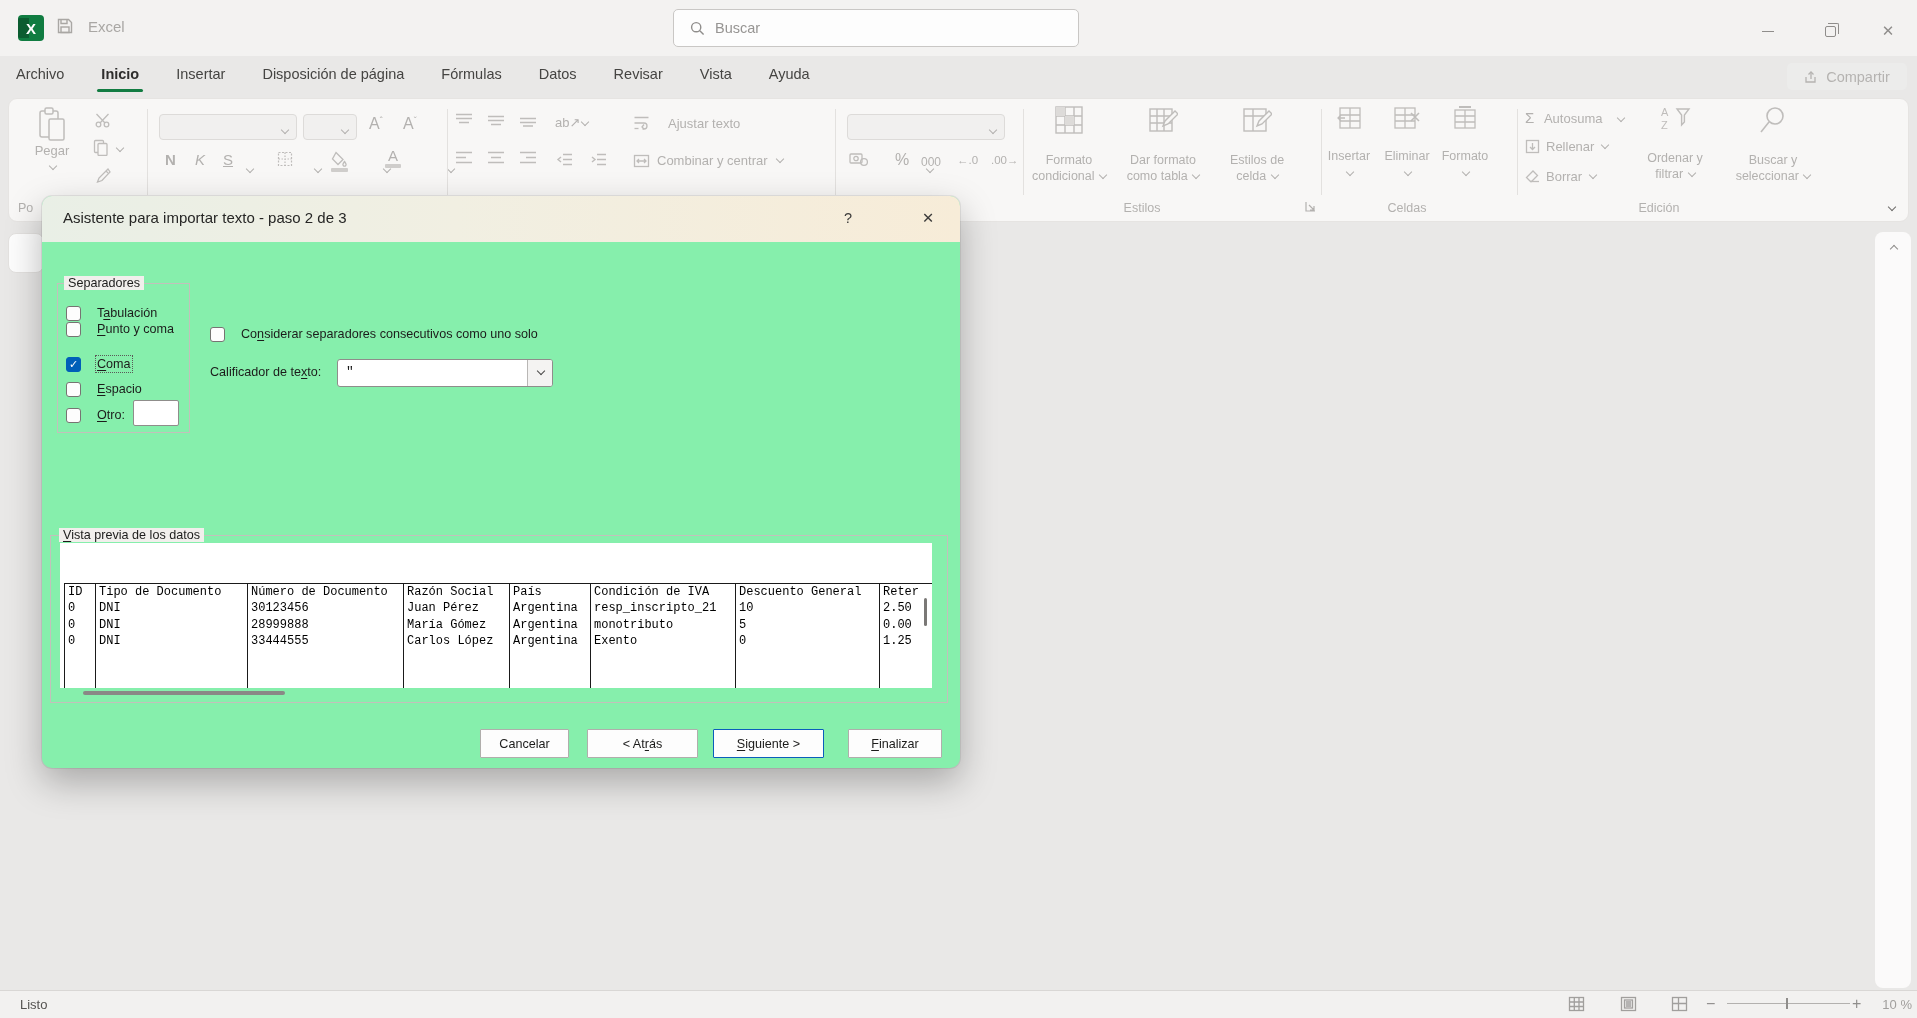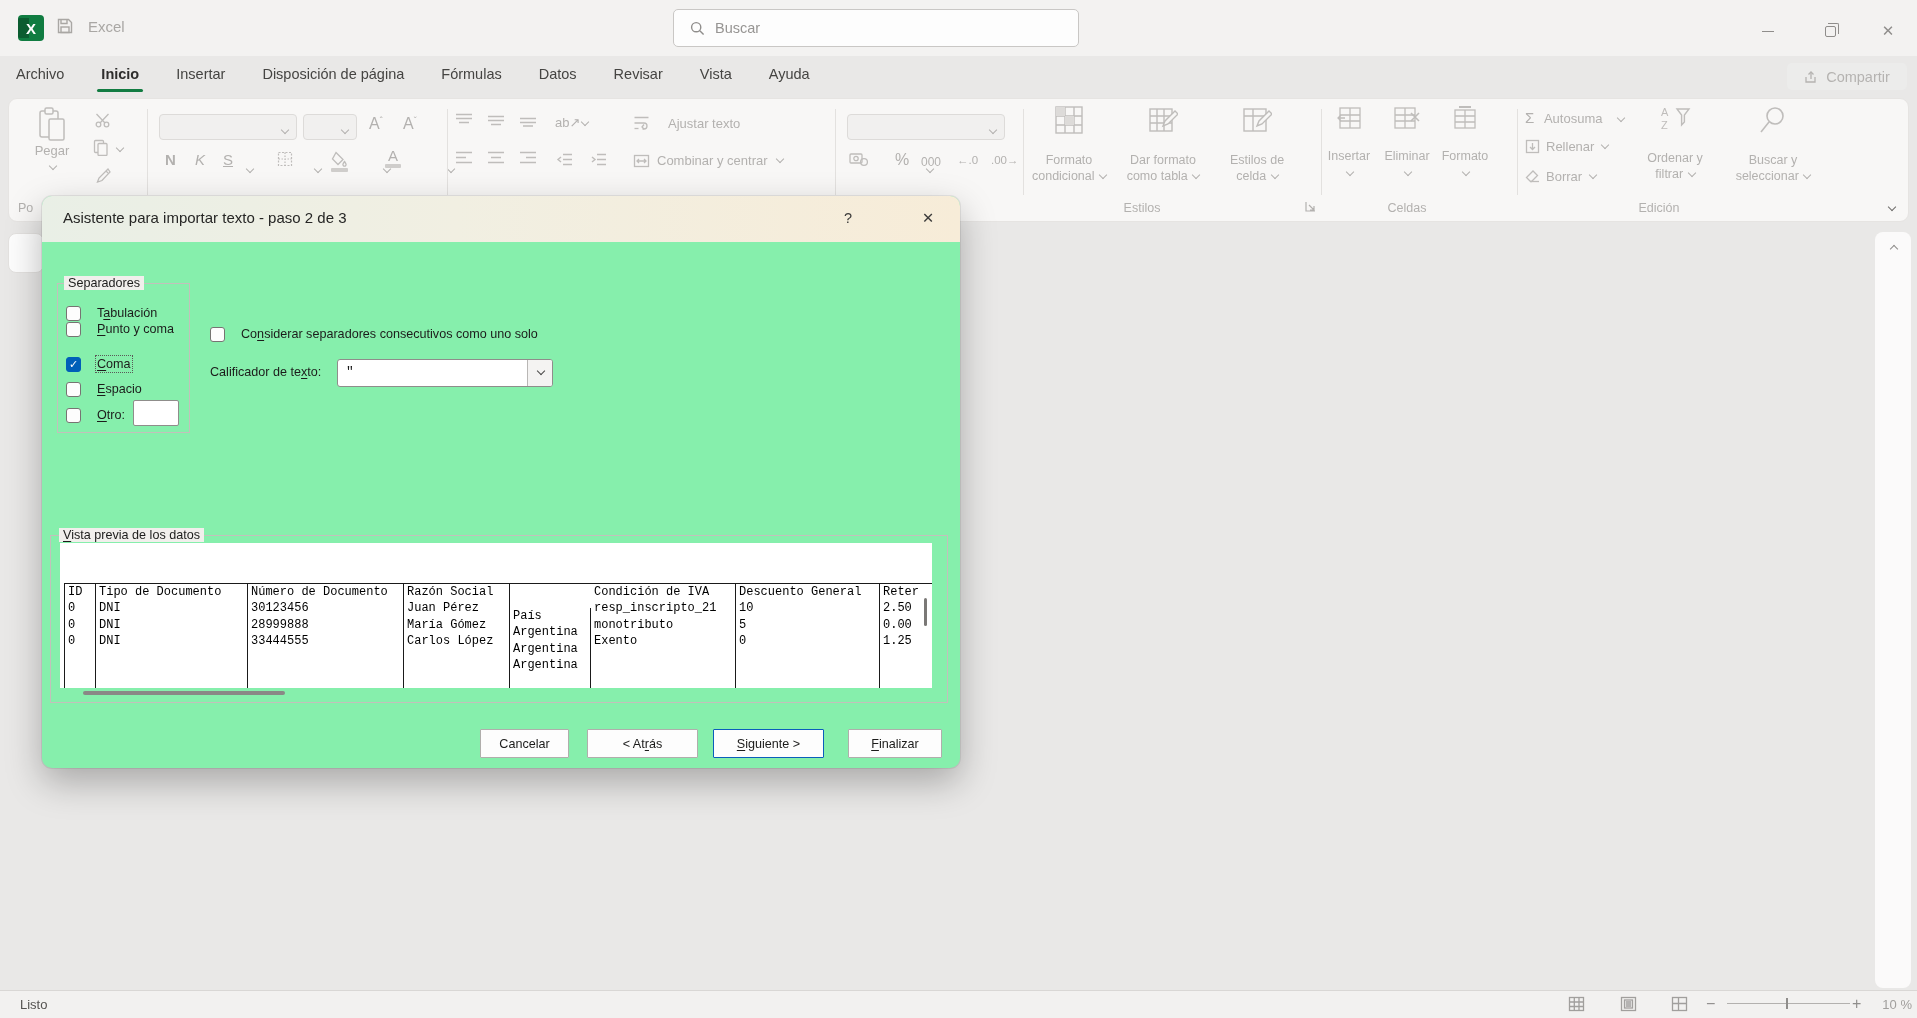--- a/index.html
+++ b/index.html
@@ -476,21 +476,21 @@
             <div class="pcell">30123456</div>
             <div class="pcell">28999888</div>
             <div class="pcell">33444555</div>
           </div>
           <div class="pcol" style="width: 106px;">
             <div class="pcell">Razón Social</div>
             <div class="pcell">Juan Pérez</div>
             <div class="pcell">María Gómez</div>
             <div class="pcell">Carlos López</div>
           </div>
-          <div class="pcol" style="width: 81px; margin-top: 24px;">
+          <div class="pcol" style="width: 81px;">
             <div class="pcell">País</div>
             <div class="pcell">Argentina</div>
             <div class="pcell">Argentina</div>
             <div class="pcell">Argentina</div>
           </div>
           <div class="pcol" style="width: 145px;">
             <div class="pcell">Condición de IVA</div>
             <div class="pcell">resp_inscripto_21</div>
             <div class="pcell">monotributo</div>
             <div class="pcell">Exento</div>

